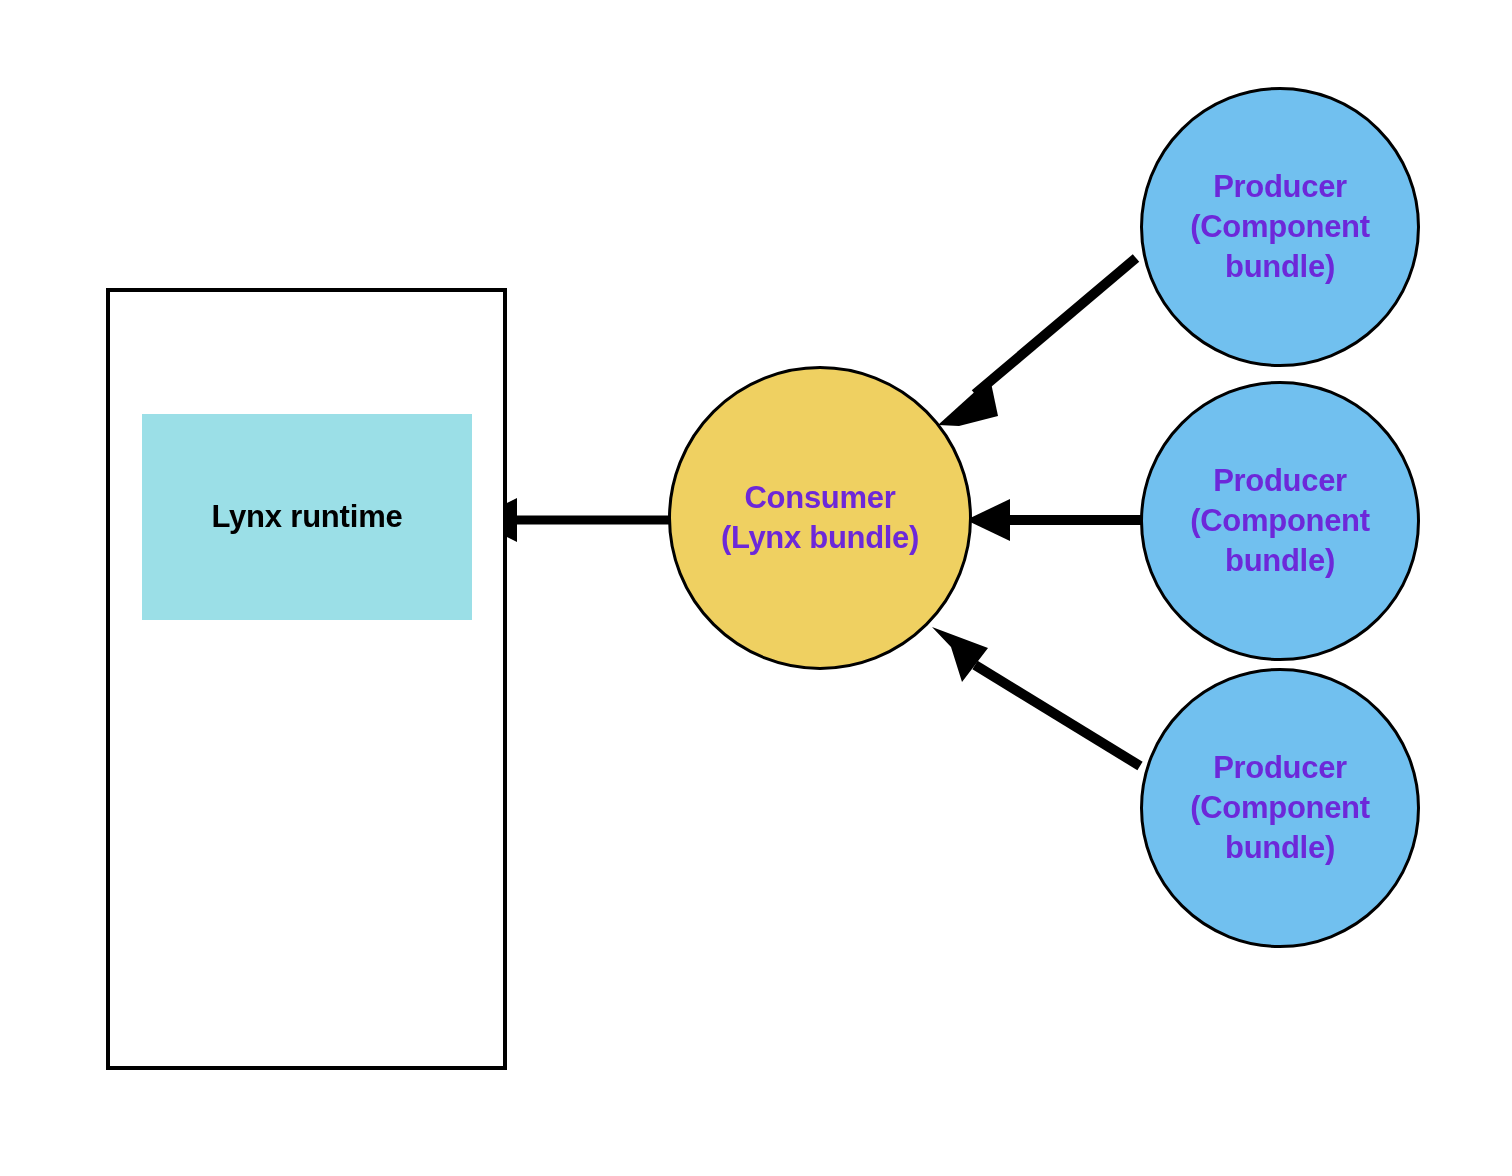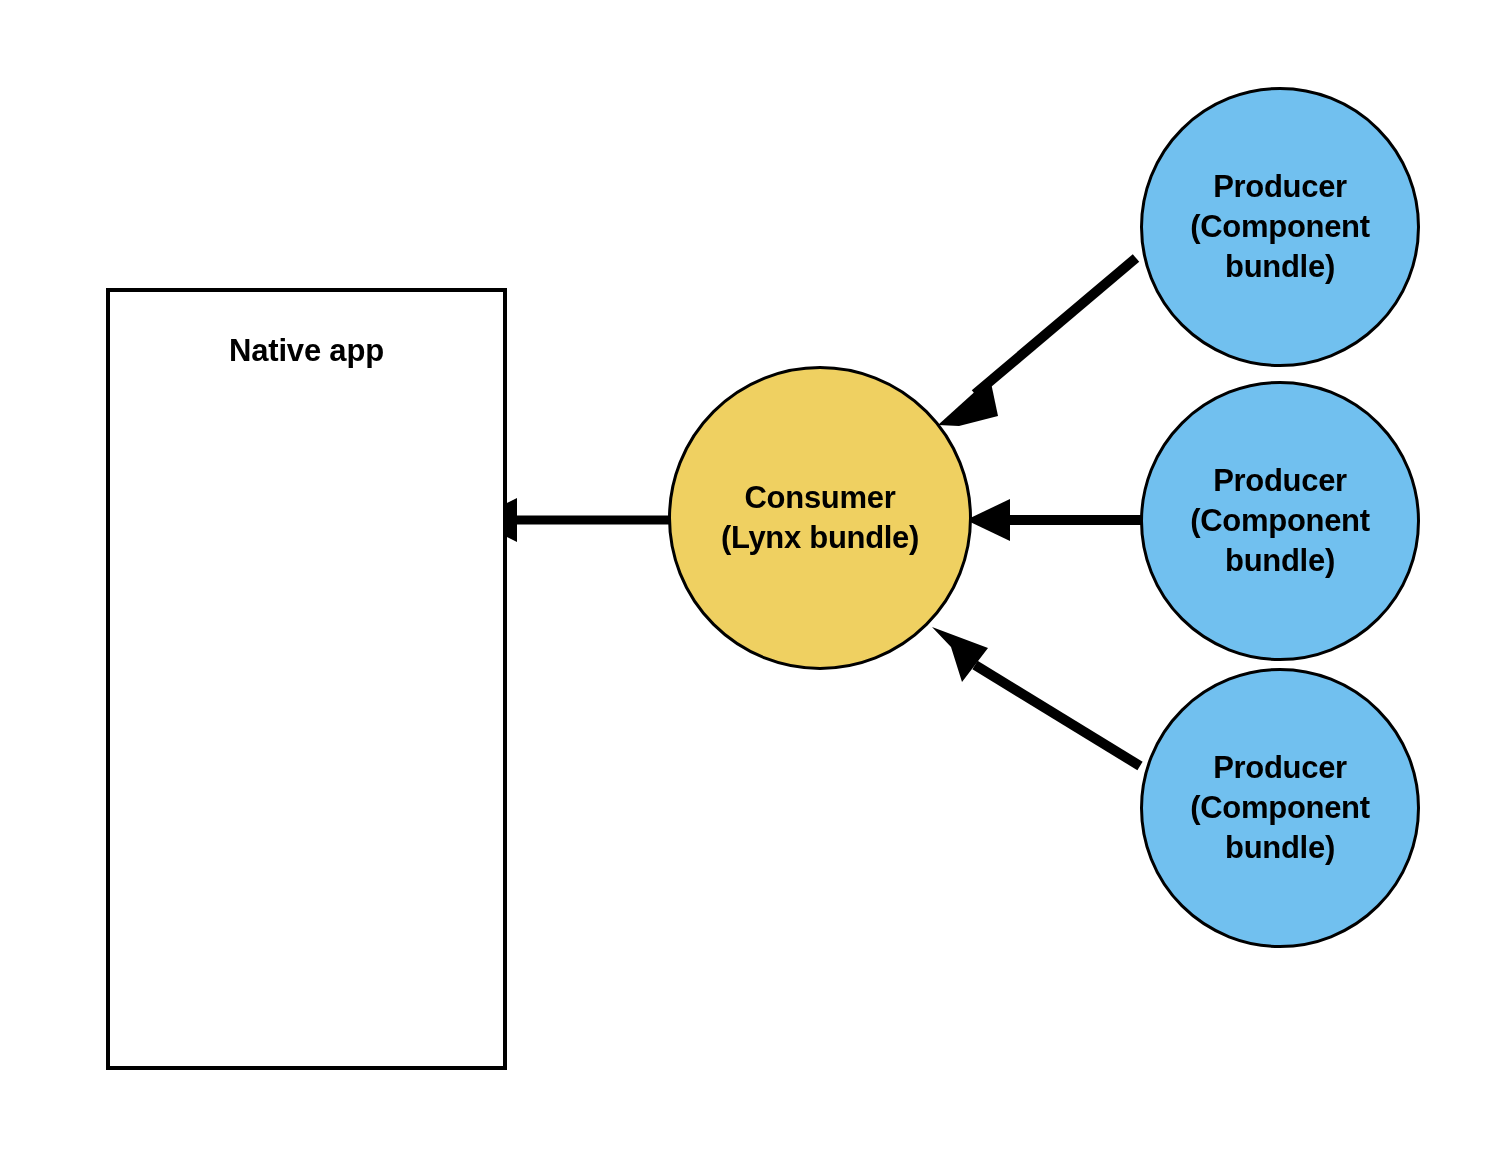--- a/index.html
+++ b/index.html
@@ -68,21 +68,21 @@
     border: 3px solid #000000;
     box-sizing: border-box;
     display: flex;
     align-items: center;
     justify-content: center;
     text-align: center;
   }
   .node-circle .node-label {
     font-size: 31px;
     font-weight: bold;
-    color: #000000;
+    color: #6d28d9;
     line-height: 1.30;
     letter-spacing: -0.3px;
     padding: 0 10px;
     white-space: pre-line;
   }
   .consumer-circle {
     left: 668px;
     top: 366px;
     width: 304px;
     height: 304px;
@@ -130,22 +130,24 @@
       <polygon points="932,627 988,648 962,682 951,647" fill="#000000"></polygon>
     </g>
 
     <g>
       <line x1="966" y1="520" x2="505" y2="520" stroke="#000000" stroke-width="9" stroke-linecap="butt"></line>
       <polygon points="472,520 517,498 517,542" fill="#000000"></polygon>
     </g>
   </svg>
 
   <div class="native-app-box"></div>
-  <div class="native-app-title">Native app</div>
 
+  <div class="lynx-runtime-box">
+    <span class="lynx-runtime-label">Lynx runtime</span>
+  </div>
 
   <div class="node-circle consumer-circle">
     <span class="node-label">Consumer
 (Lynx bundle)</span>
   </div>
 
   <div class="node-circle producer-circle producer-top">
     <span class="node-label">Producer
 (Component
 bundle)</span>

